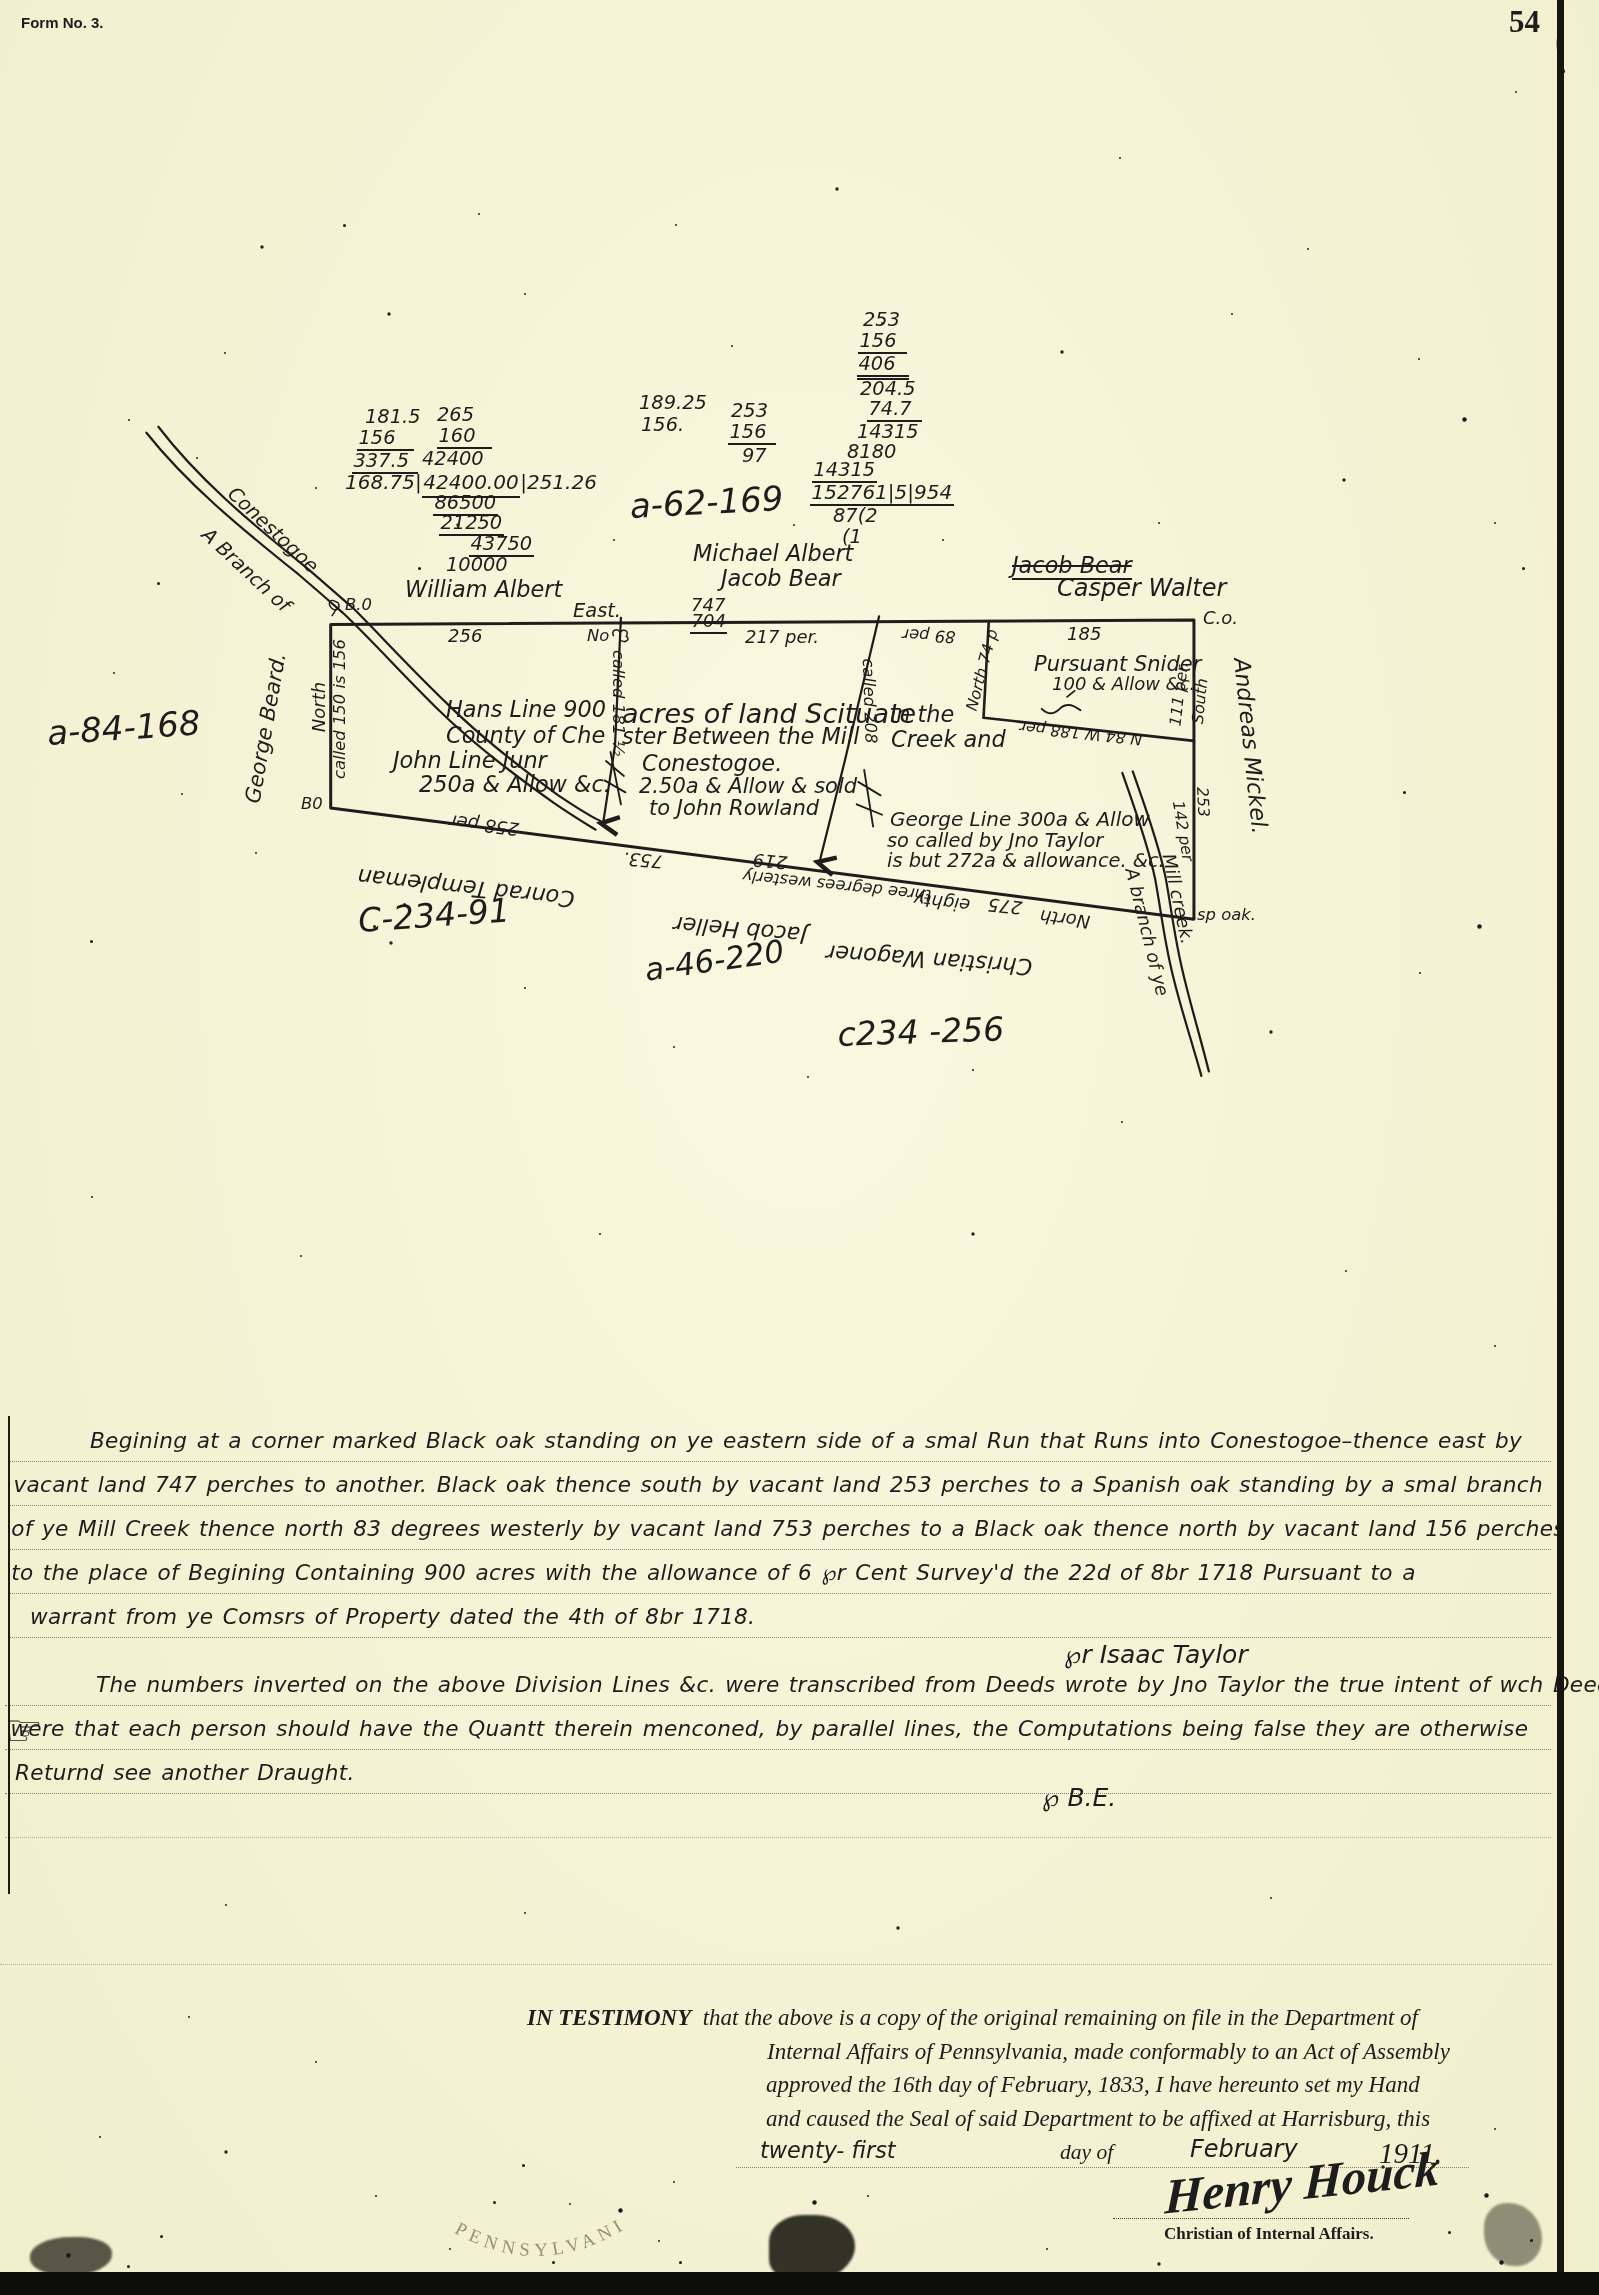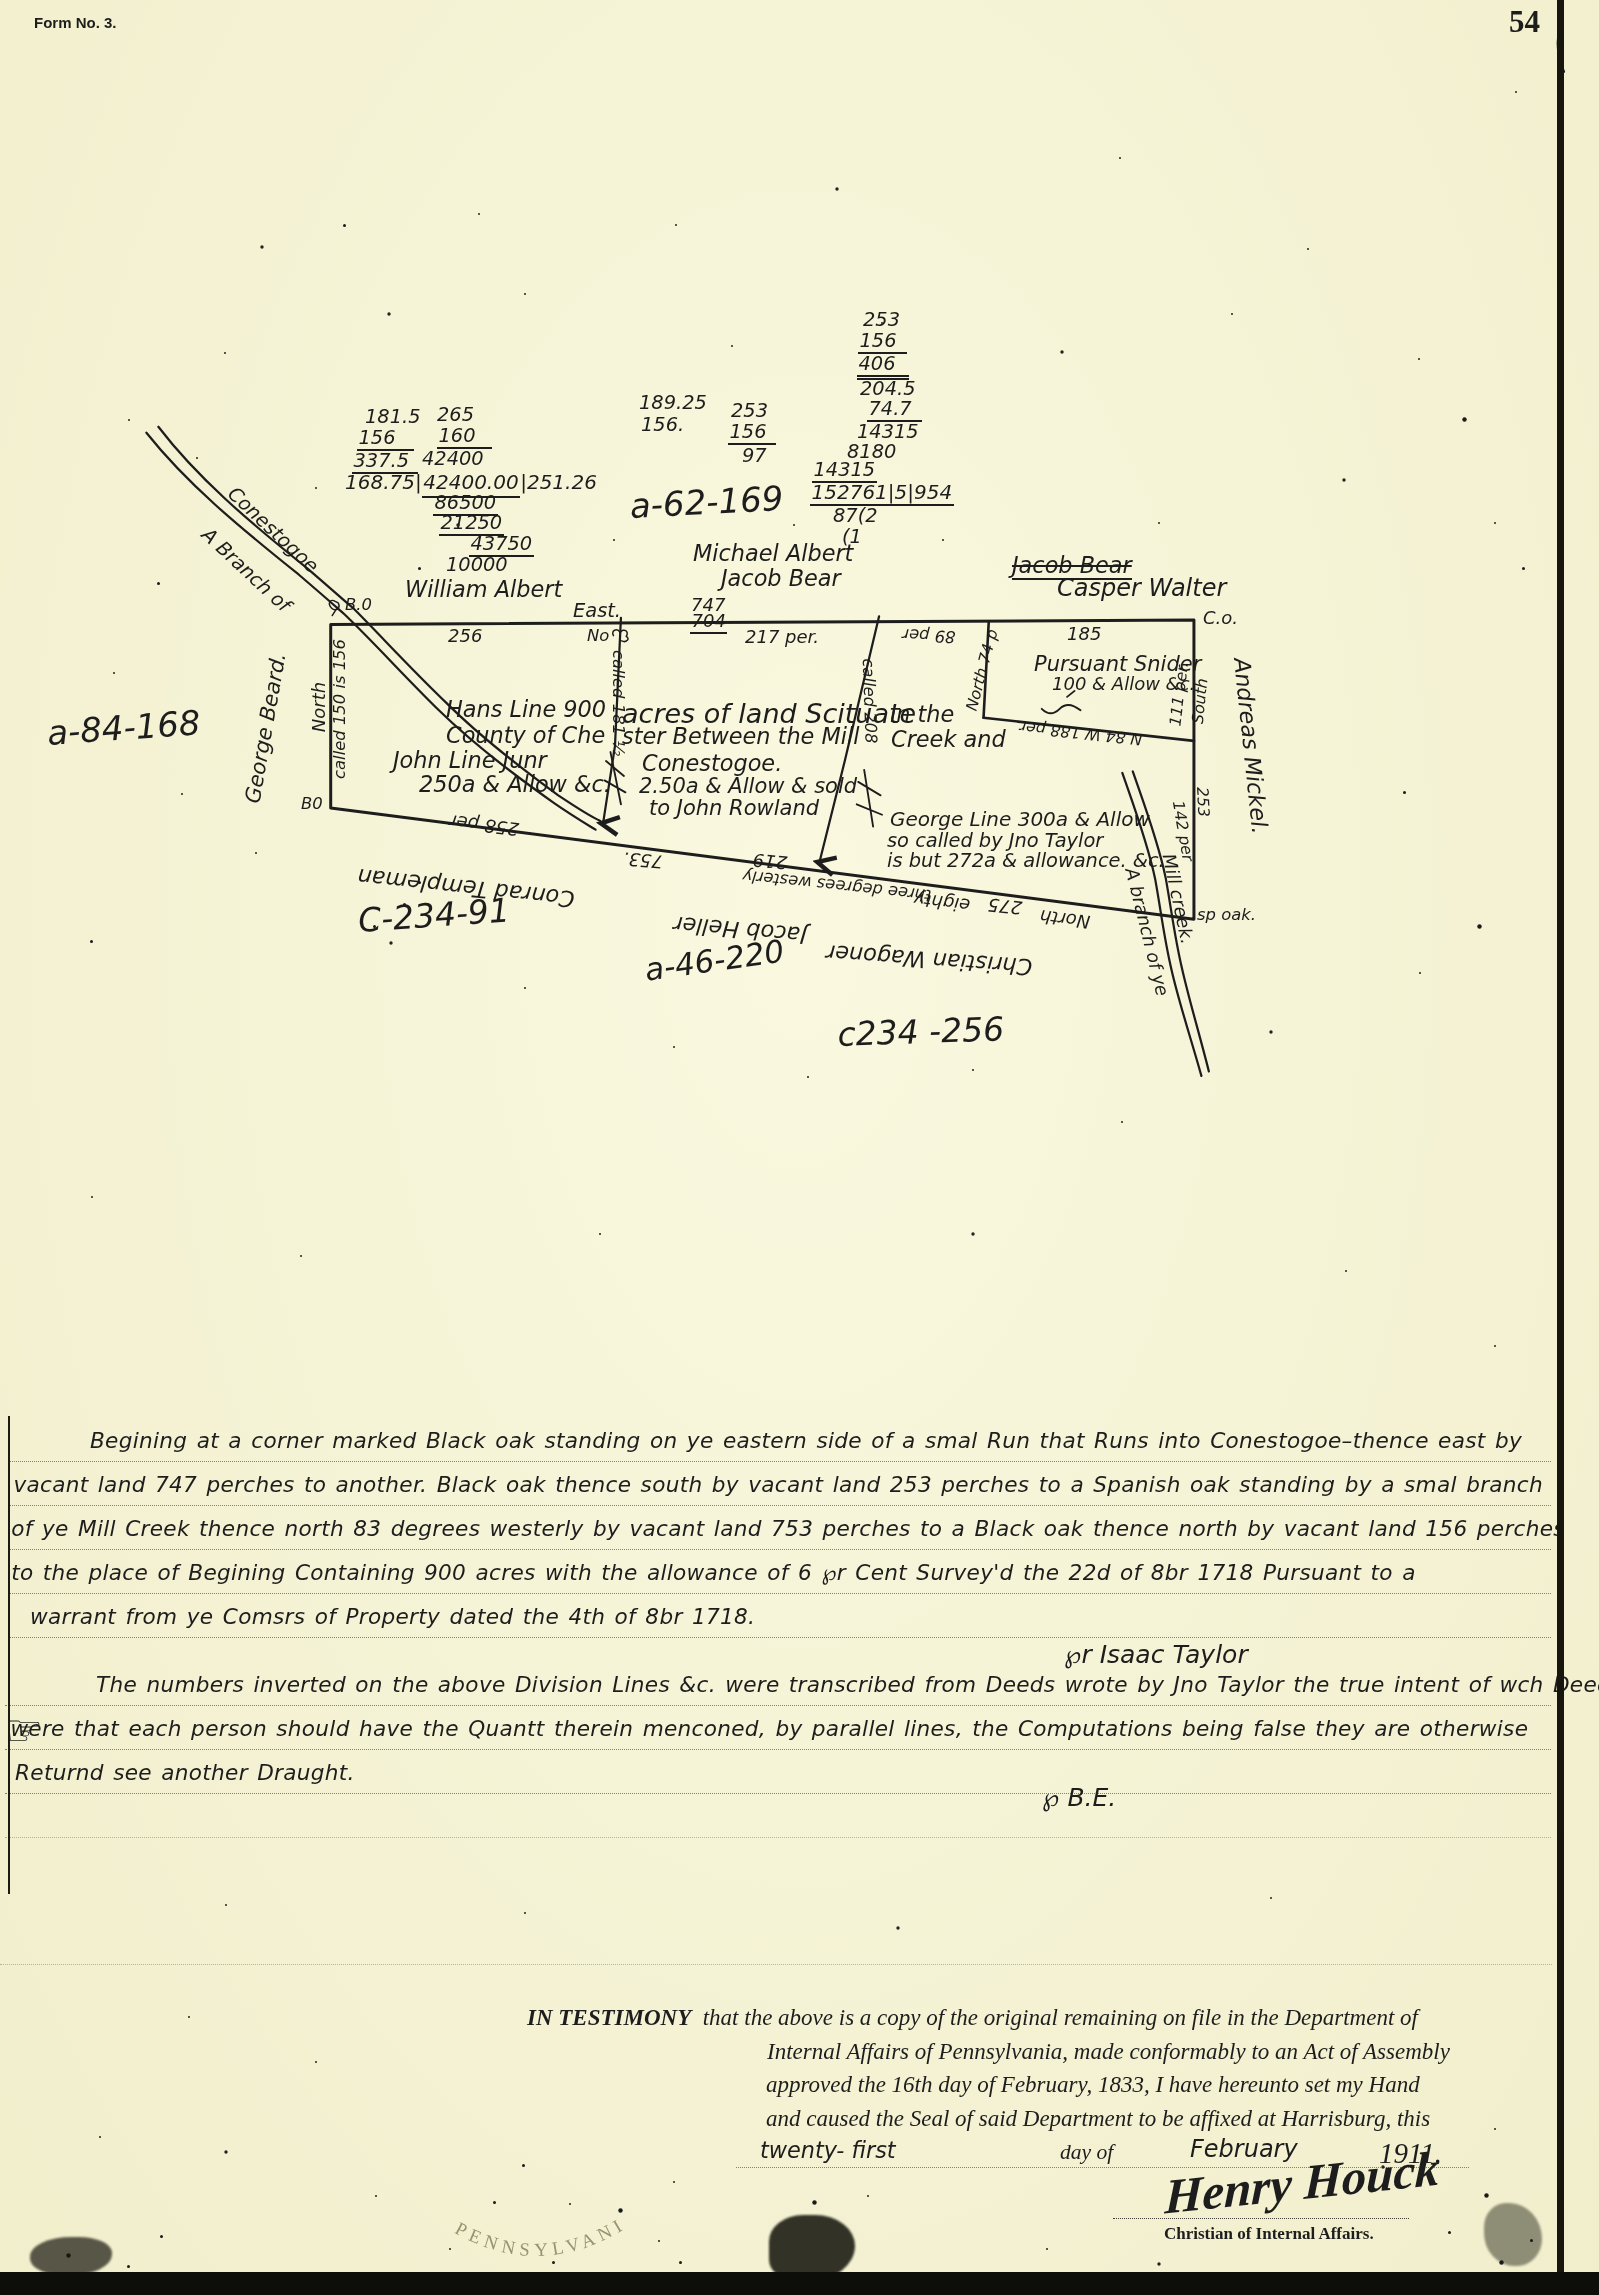--- a/index.html
+++ b/index.html
@@ -5,21 +5,21 @@
   html,body{margin:0;padding:0;background:#777;}
   #page{position:relative;width:1600px;height:2295px;background:#f8f6d8;overflow:hidden;
         font-family:"DejaVu Sans",sans-serif;color:#1d1d1d;
         background-image:radial-gradient(ellipse at 50% 40%, rgba(255,255,245,.25), rgba(190,185,120,.12) 95%);}
   .L{position:absolute;white-space:nowrap;font-style:italic;line-height:1;color:#1d1d1d;}
   .C{transform:translate(-50%,-50%) rotate(var(--r,0deg));}
   .R{transform:rotate(var(--r,0deg));transform-origin:left top;}
   .u{border-bottom:2.2px solid #1d1d1d;padding:0 1.5px 1.5px 1.5px;}
   .uu{border-bottom:5.2px double #1d1d1d;padding:0 1.5px 1.5px 1.5px;}
   .struck{text-decoration:line-through;text-decoration-thickness:2.2px;border-bottom:2.2px solid #1d1d1d;padding-bottom:1.5px;}
-  .sans{font-family:"Liberation Sans",sans-serif;font-style:normal;margin-left:13px;}
+  .sans{font-family:"Liberation Sans",sans-serif;font-style:normal;}
   .serif{font-family:"Liberation Serif",serif;}
   .it{font-style:italic;}
   .b{font-weight:bold;}
   .dot{position:absolute;height:0;border-top:1.5px dotted rgba(40,38,30,.55);}
   .dotf{border-top:1.5px dotted rgba(40,38,30,.30);}
   .hand{letter-spacing:0.3px;word-spacing:2.2px;font-size:21.6px;}
   svg{position:absolute;left:0;top:0;}
   .blob{position:absolute;background:#18180f;filter:blur(1.1px);}
   .edgeband{position:absolute;left:1557px;top:0;width:6.7px;height:2295px;background:#16160f;}
   .bottomstrip{position:absolute;left:0;top:2272px;width:1600px;height:24px;background:#0d0d0a;}

